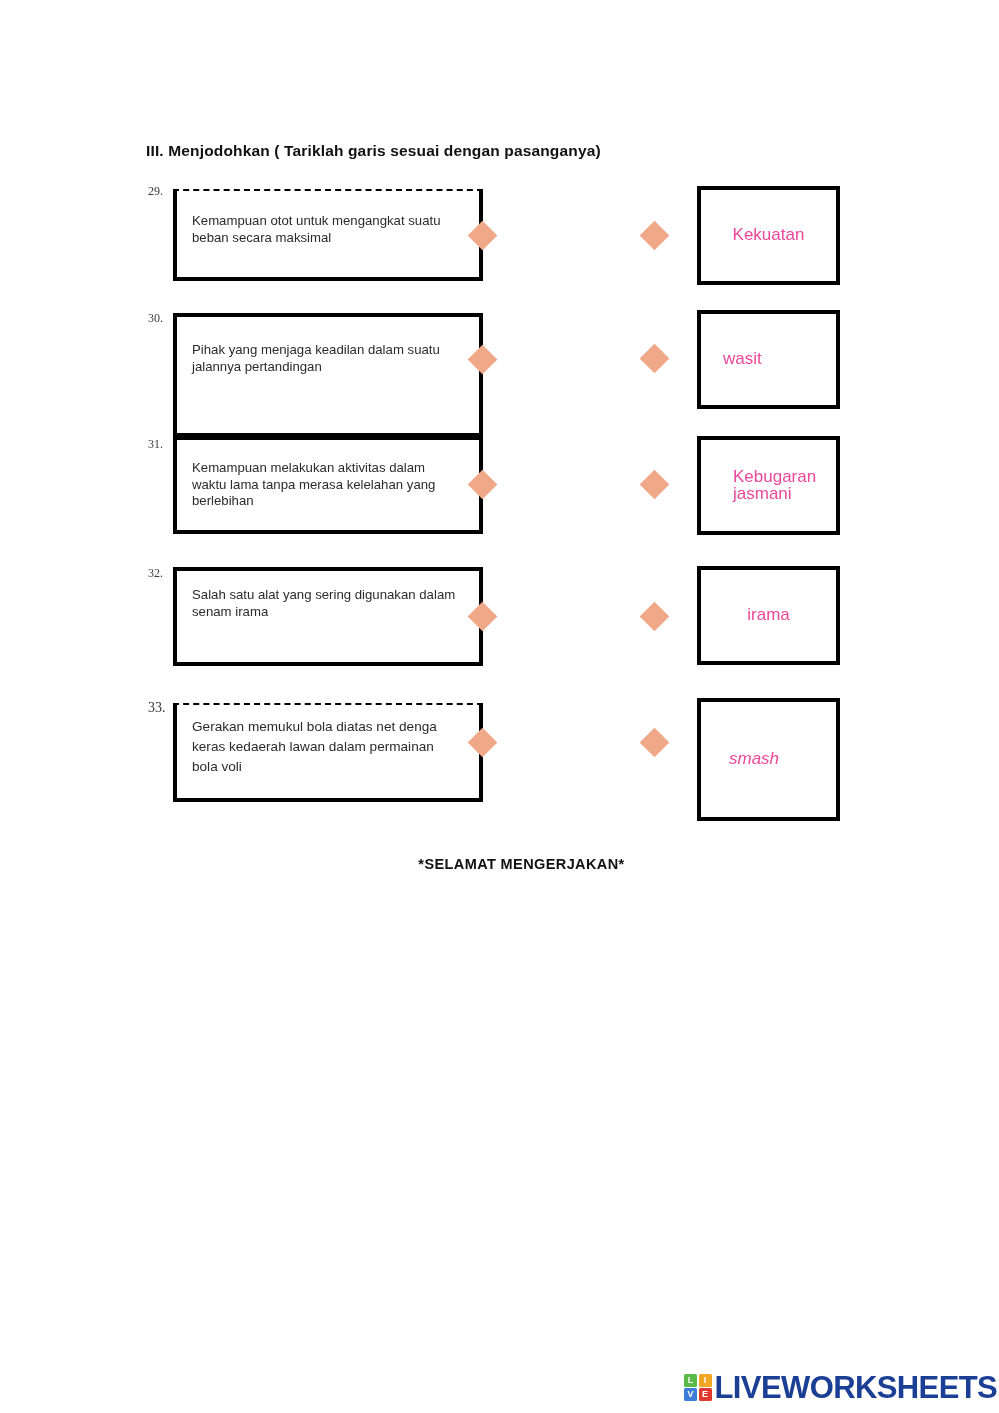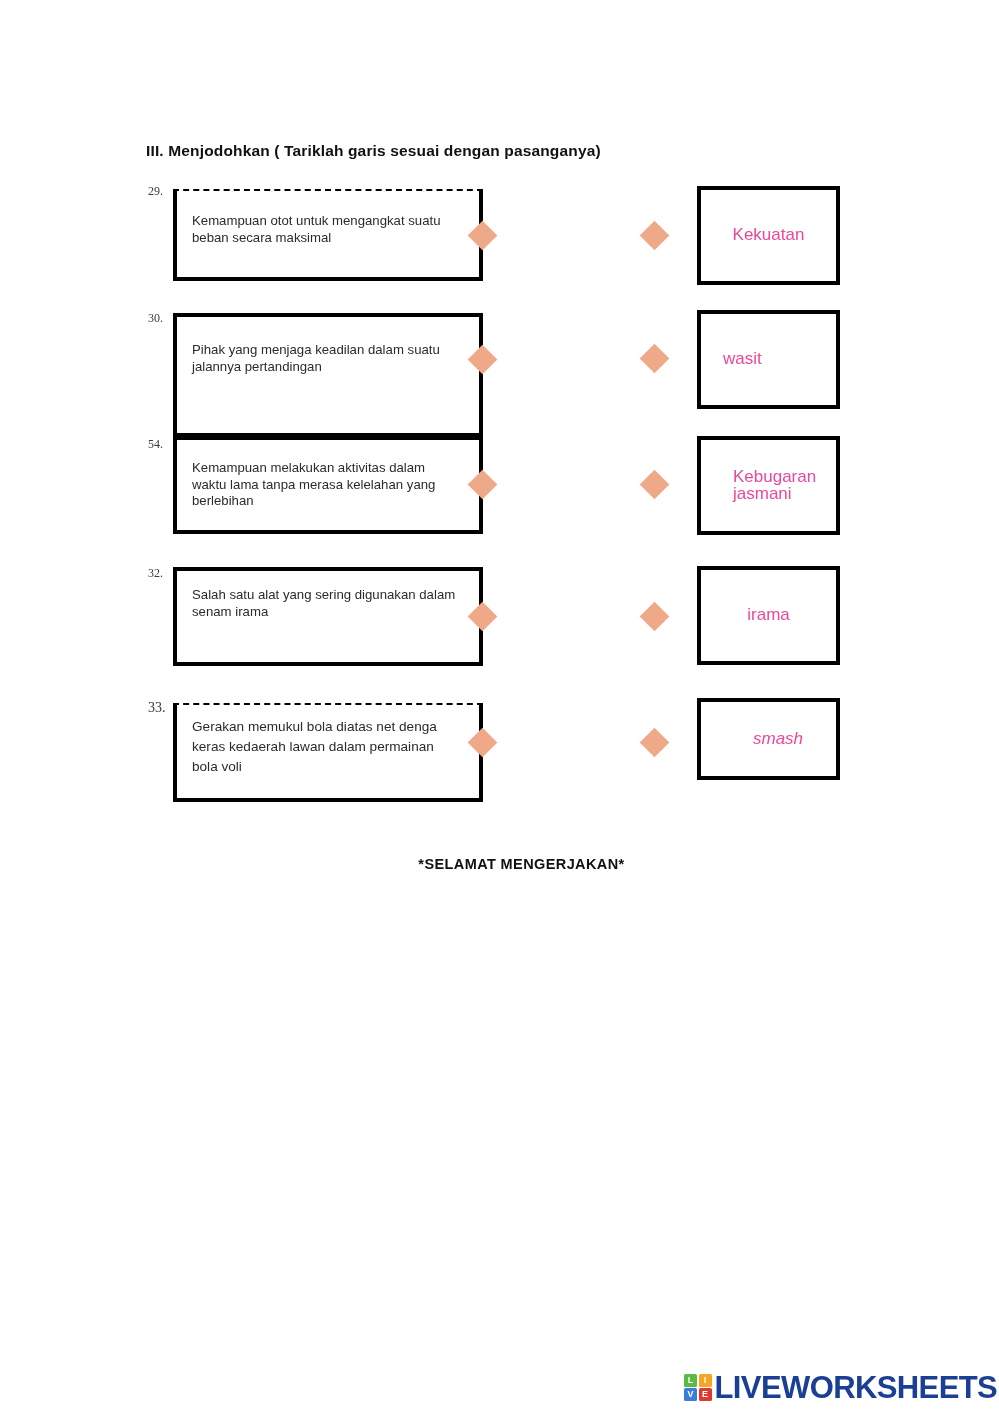--- a/index.html
+++ b/index.html
@@ -187,21 +187,21 @@
     </div>
     <div class="diamond" style="left:472px; top:349px;"></div>
 
     <div class="diamond" style="left:644px; top:348px;"></div>
     <div class="answer-box" style="top:310px; height:99px;align-items:center;">
       <div class="answer-text left-pad">wasit</div>
     </div>
   </div>
 
   <div class="match-row">
-    <div class="item-number" style="top:437px;">54.</div>
+    <div class="item-number" style="top:437px;">31.</div>
 
     <div class="prompt-box" style="top:436px; height:98px;padding-left:40px;">
       <div class="prompt-text" style="top:20px;">Kemampuan melakukan aktivitas dalam waktu lama tanpa merasa kelelahan yang berlebihan</div>
     </div>
     <div class="diamond" style="left:472px; top:474px;"></div>
 
     <div class="diamond" style="left:644px; top:474px;"></div>
     <div class="answer-box" style="top:436px; height:99px;">
       <div class="answer-text indent">Kebugaran jasmani</div>
     </div>
@@ -223,21 +223,21 @@
 
   <div class="match-row">
     <div class="item-number" style="top:700px; font-size:14px;">33.</div>
 
     <div class="prompt-box dashed-top" style="top:703px; height:99px;">
       <div class="prompt-text loose" style="top:12px;">Gerakan memukul bola diatas net denga keras kedaerah lawan dalam permainan bola voli</div>
     </div>
     <div class="diamond" style="left:472px; top:732px;"></div>
 
     <div class="diamond" style="left:644px; top:732px;"></div>
-    <div class="answer-box" style="top:698px; height:82px;padding-left:24px;">
+    <div class="answer-box" style="top:698px; height:123px;">
       <div class="answer-text italic">smash</div>
     </div>
   </div>
 
   <div class="closing-note">*SELAMAT MENGERJAKAN*</div>
 
   <div class="lw-logo">
     <div class="lw-grid">
       <div class="lw-tile l">L</div>
       <div class="lw-tile i">I</div>

